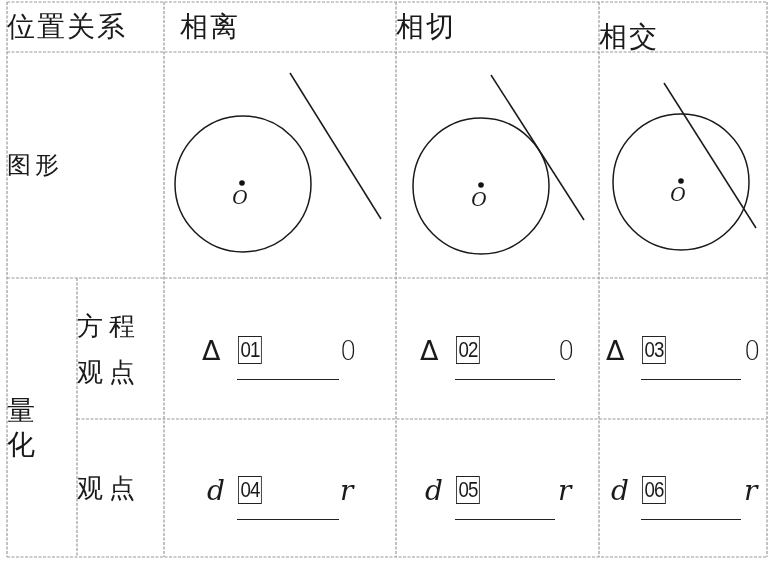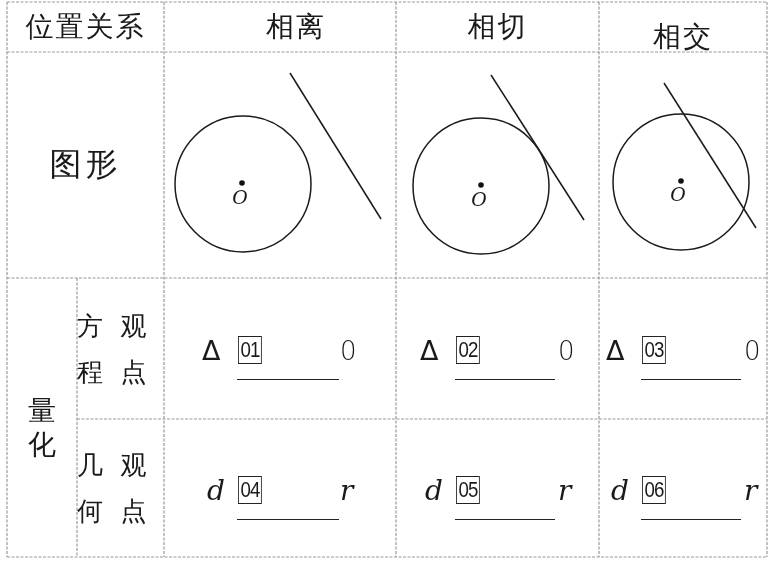--- a/index.html
+++ b/index.html
@@ -1,25 +1,25 @@
 <!DOCTYPE html>
 <html><head>
 <meta charset="utf-8">
 <style>
   html, body { margin: 0; padding: 0; background: #ffffff; }
   body { width: 780px; height: 571px; position: relative; overflow: hidden;
          font-family: "DejaVu Serif", serif; color: #1a1a1a; }
   .grid { position: absolute; left: 0; top: 0; width: 780px; height: 571px; }
-  .cell { position: absolute; display: flex; align-items: center; justify-content: center; box-sizing: border-box; }
+  .cell { position: absolute; display: flex; align-items: center; justify-content: flex-start; box-sizing: border-box; }
   .hdr { font-family: "DejaVu Sans", sans-serif; font-size: 28px; letter-spacing: 2px; }
-  .rowlabel { font-family: Liberation Mono, monospace; font-size: 32px; }
+  .rowlabel { font-family: Liberation Mono, monospace; font-size: 24px; }
   .vert { font-family: "DejaVu Sans", sans-serif; font-size: 28px; line-height: 34px;
           display: flex; flex-direction: column; align-items: center; }
   .sublabel { font-family: "DejaVu Sans", sans-serif; font-size: 26px; line-height: 46px;
-              display: flex; flex-direction: row; align-items: flex-start; letter-spacing: 6px; }
+              display: flex; flex-direction: column; align-items: flex-start; letter-spacing: 6px; }
   .expr { position: absolute; height: 40px; }
   .sym { position: absolute; top: 0; font-size: 28px; line-height: 36px; }
   .sym.delta { font-family: "DejaVu Sans", sans-serif; font-size: 27px; }
   .sym.ital { font-family: "DejaVu Serif", serif; font-style: italic; font-size: 28px; }
   .sym.rhs { font-family: "DejaVu Sans", sans-serif; font-weight: 300; font-size: 26px; }
   .box { position: absolute; top: 3px; border: 1.5px solid #222; font-family: "Liberation Sans", sans-serif;
          font-size: 22px; line-height: 25px; height: 26px; padding: 0 2px; letter-spacing: -1px;
          transform: scaleX(0.85); transform-origin: left center; }
   .blank { position: absolute; top: 46px; height: 0; border-top: 1.6px solid #222; }
   svg.diagram { position: absolute; }
@@ -92,21 +92,20 @@
 
 <div class="cell" style="left:77px;top:278px;width:87px;height:141px;">
   <div class="sublabel">
     <span>方程</span>
     <span>观点</span>
   </div>
 </div>
 
 <div class="cell" style="left:77px;top:419px;width:87px;height:138px;">
   <div class="sublabel">
-    <span>几何</span>
     <span>观点</span>
   </div>
 </div>
 
 <div class="expr" style="left:202px;top:333px;width:160px;">
   <span class="sym delta" style="left:0;">Δ</span>
   <span class="box" style="left:36px;">01</span>
   <span class="blank" style="left:35px;width:102px;"></span>
   <span class="sym rhs" style="left:138px;">0</span>
 </div>

